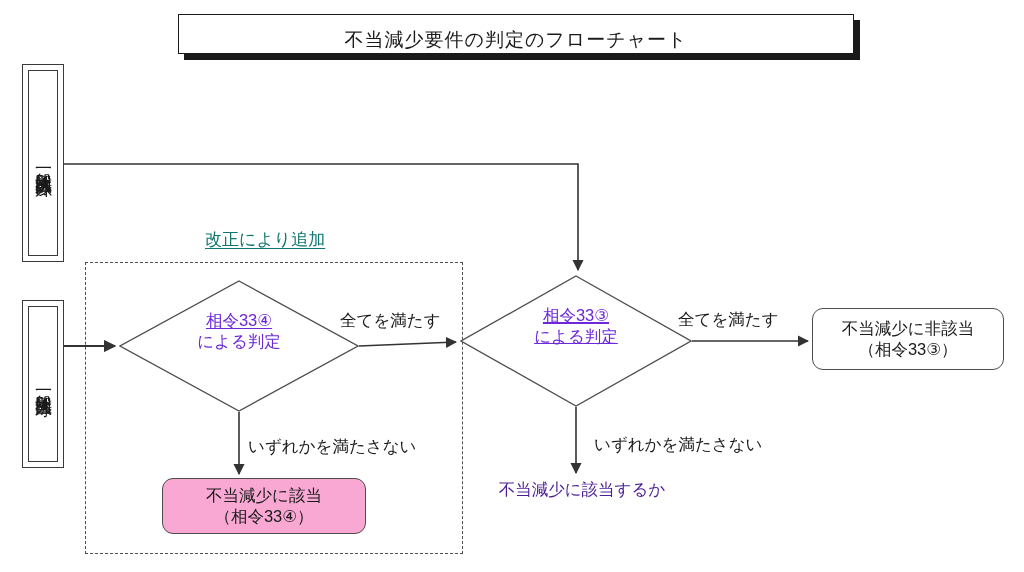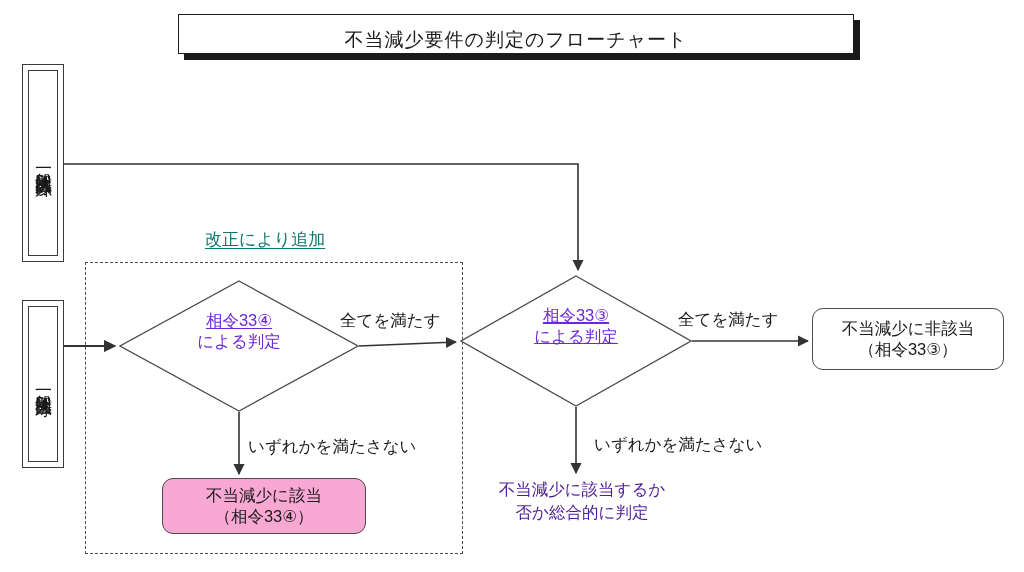--- a/index.html
+++ b/index.html
@@ -233,16 +233,15 @@
     <div>（相令33③）</div>
   </div>
 
   <div id="rbox-applicable" class="abs rbox">
     <div>不当減少に該当</div>
     <div>（相令33④）</div>
   </div>
 
   <div class="abs plain-text">
     <div>不当減少に該当するか</div>
-    <div>否か総合的に判定</div>
   </div>
 
 </div>
 
 </body></html>

